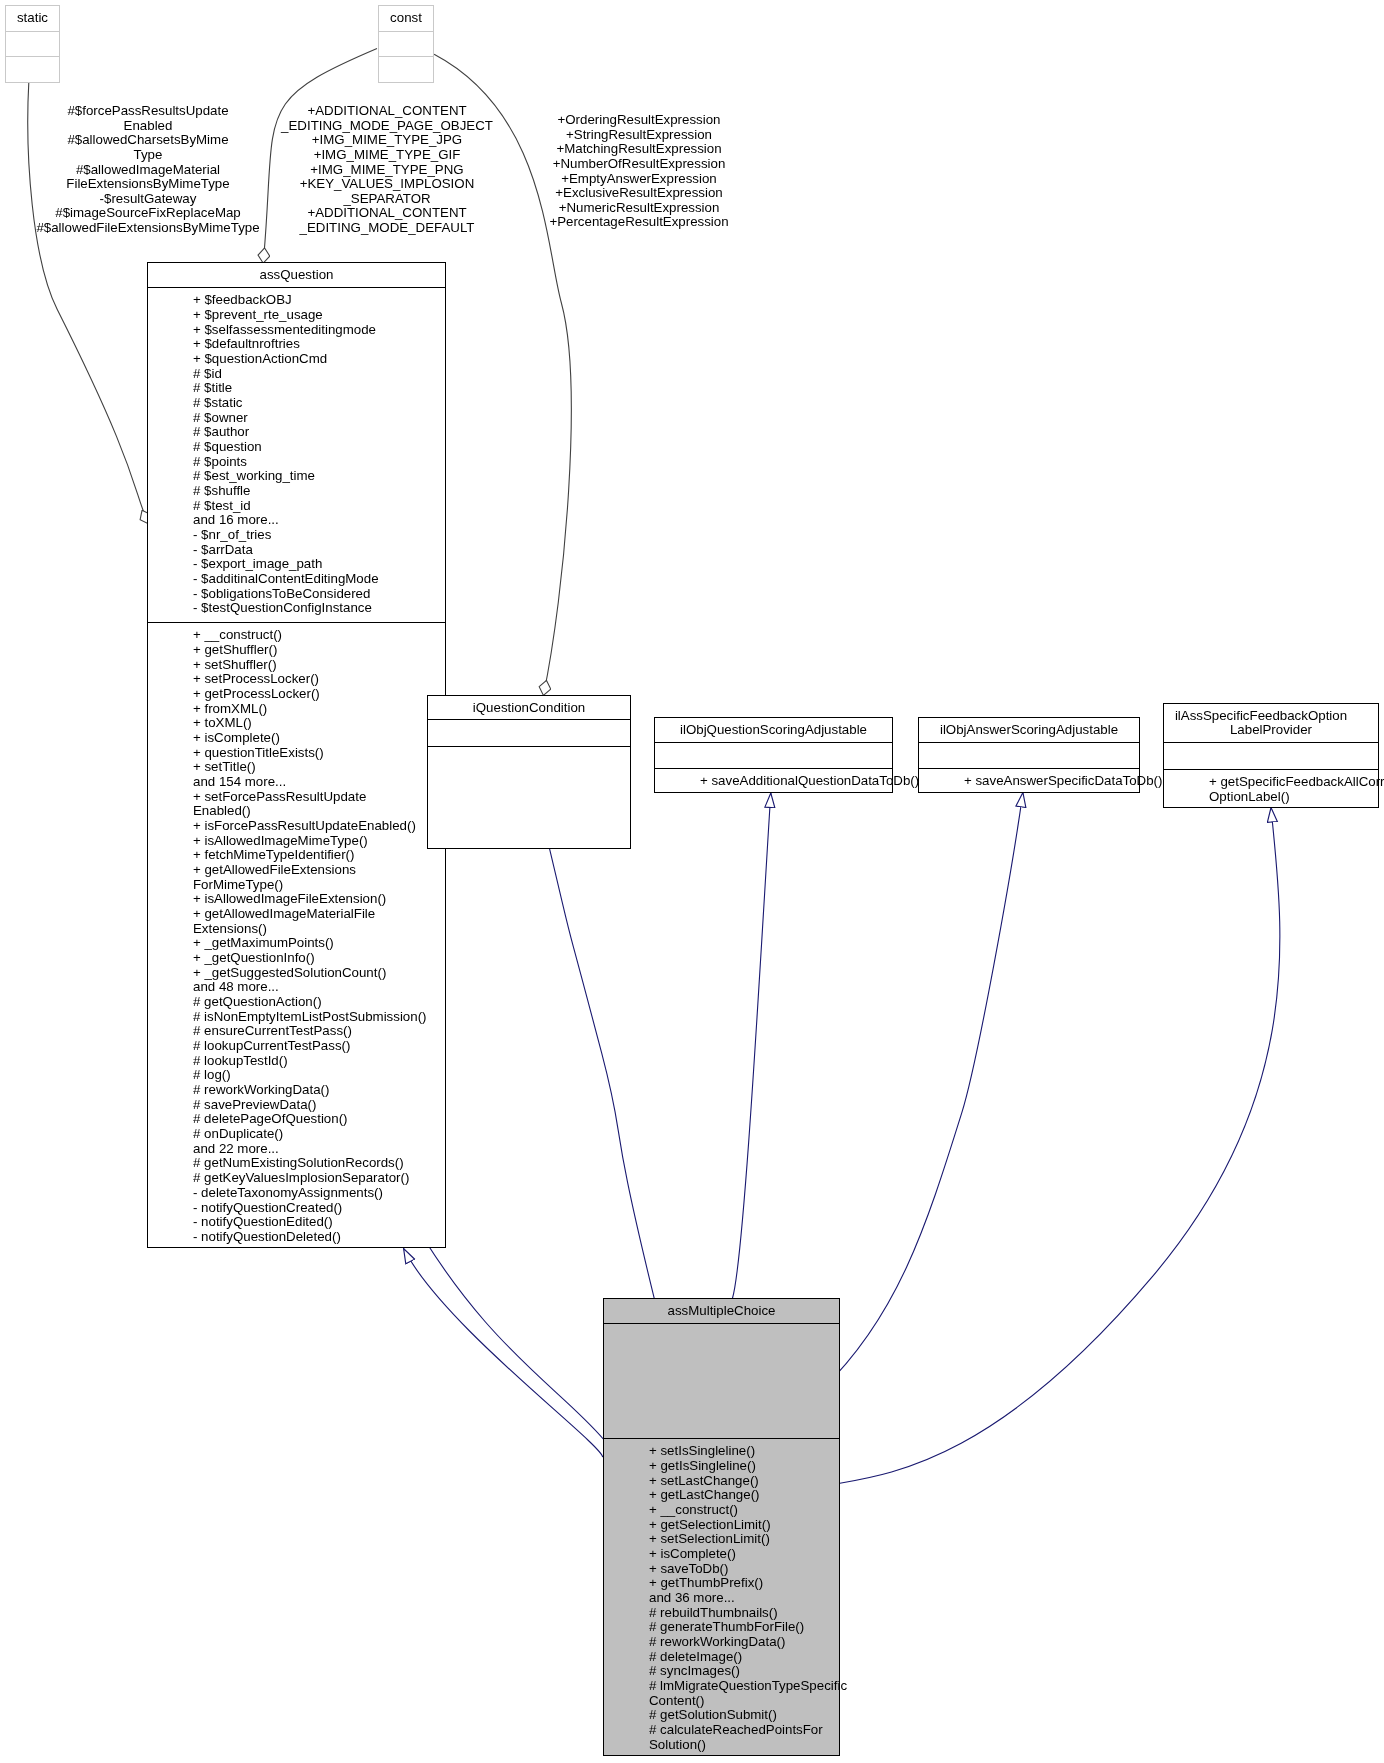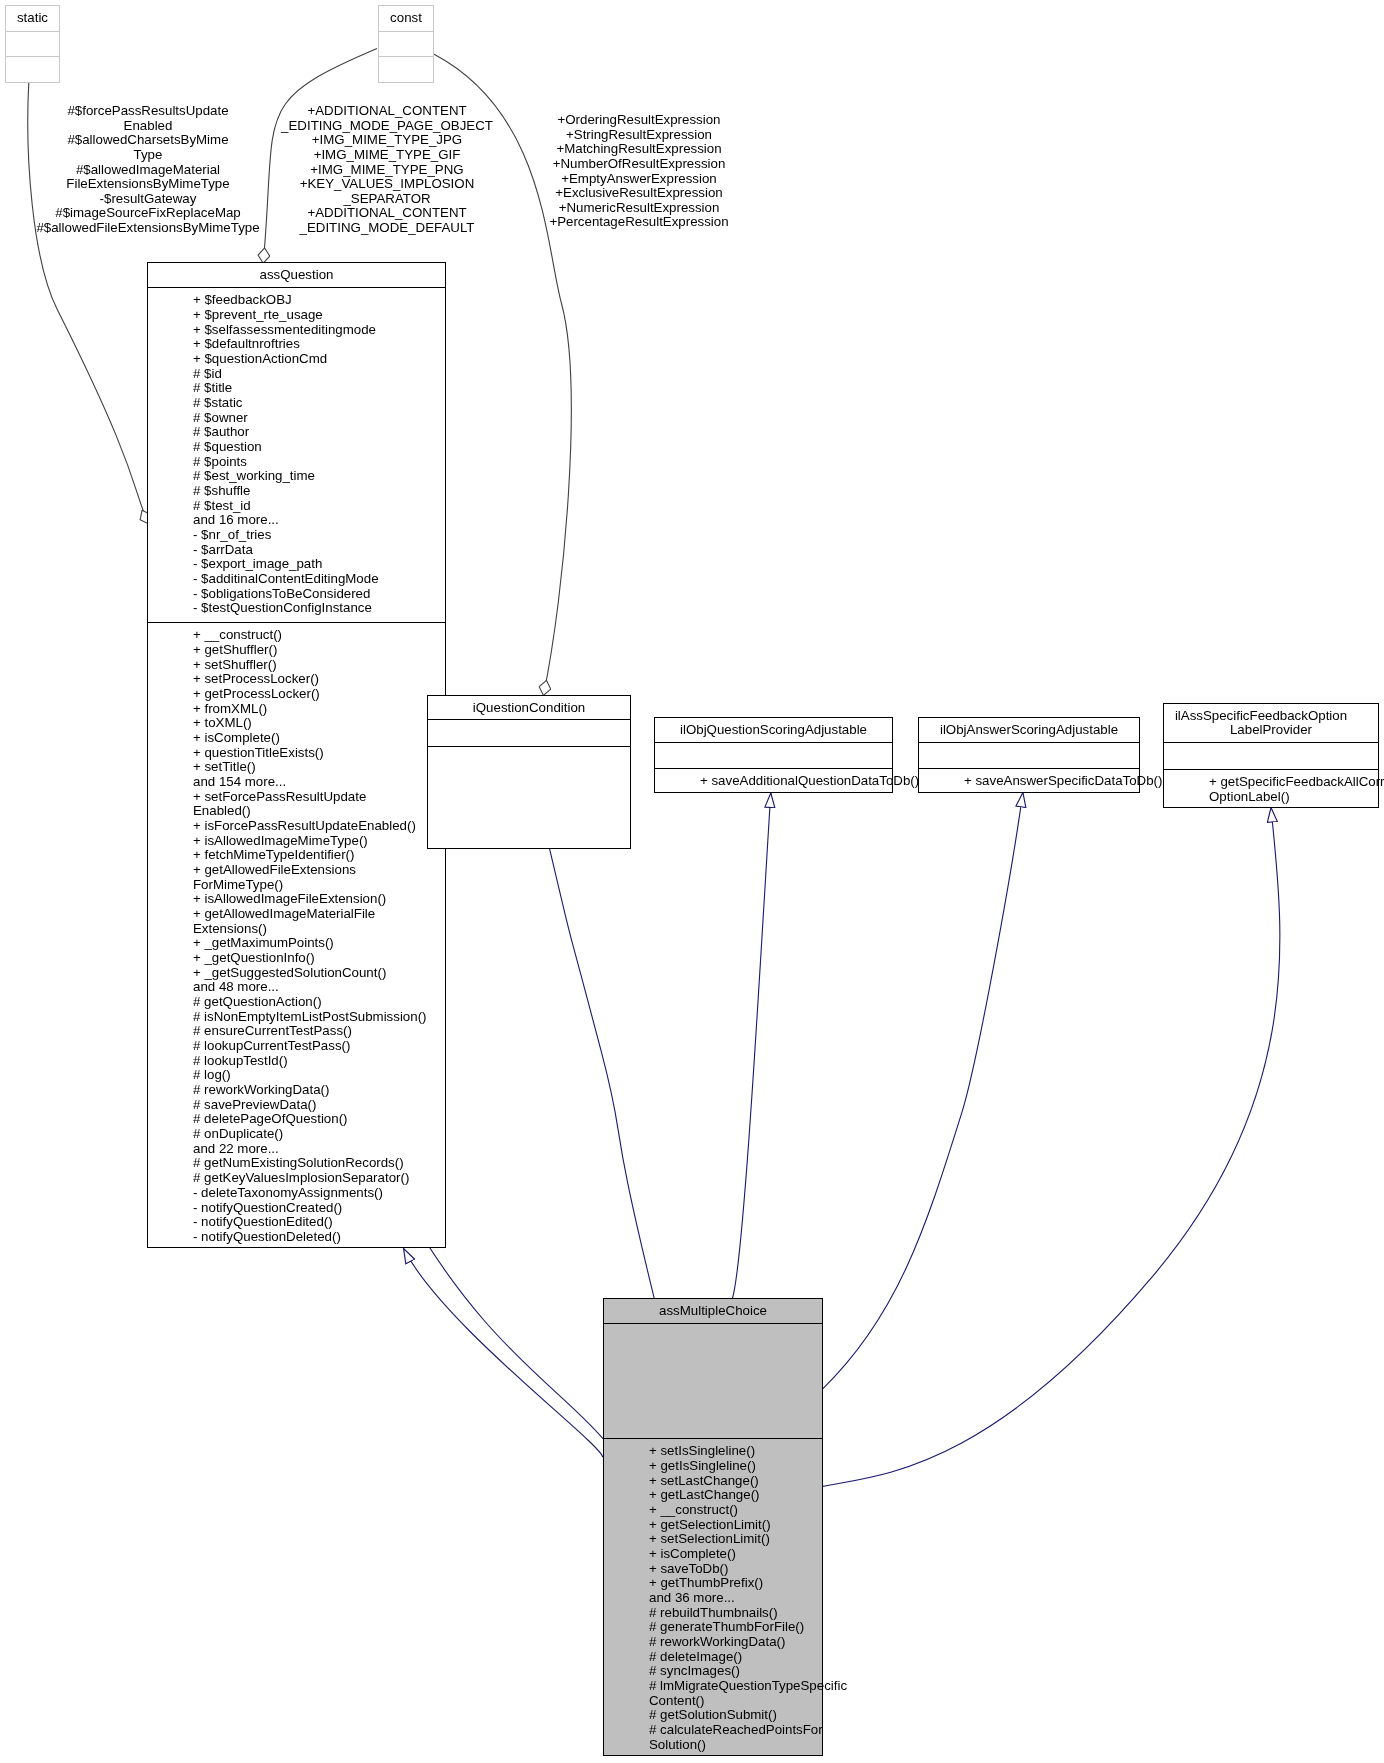--- a/index.html
+++ b/index.html
@@ -159,21 +159,21 @@
           <div style="position: relative; left: -10px;">ilAssSpecificFeedbackOption</div>
           <div>LabelProvider</div>
         </div>
         <div class="divider" style="top: 38px; background: rgb(0, 0, 0);"></div>
         <div class="divider" style="top: 65px; background: rgb(0, 0, 0);"></div>
         <div class="sec" style="top: 44.3px;"></div>
         <div class="sec" style="top: 71.3px;">
           <div class="row"><div>+ getSpecificFeedbackAllCorrect</div><div>OptionLabel()</div></div>
         </div>
       </div>
-      <div class="node hl" style="left: 603px; top: 1298px; width: 220px; height: 458px; border-color: rgb(0, 0, 0); background: rgb(191, 191, 191);">
+      <div class="node hl" style="left: 603px; top: 1298px; width: 237px; height: 458px; border-color: rgb(0, 0, 0); background: rgb(191, 191, 191);">
         <div class="title" style="top: 4.8px; line-height: 14.67px;">assMultipleChoice</div>
         <div class="divider" style="top: 24px; background: rgb(0, 0, 0);"></div>
         <div class="divider" style="top: 139px; background: rgb(0, 0, 0);"></div>
         <div class="sec" style="top: 145.3px;">
           <div class="row">+ setIsSingleline()</div>
           <div class="row">+ getIsSingleline()</div>
           <div class="row">+ setLastChange()</div>
           <div class="row">+ getLastChange()</div>
           <div class="row">+ __construct()</div>
           <div class="row">+ getSelectionLimit()</div>

